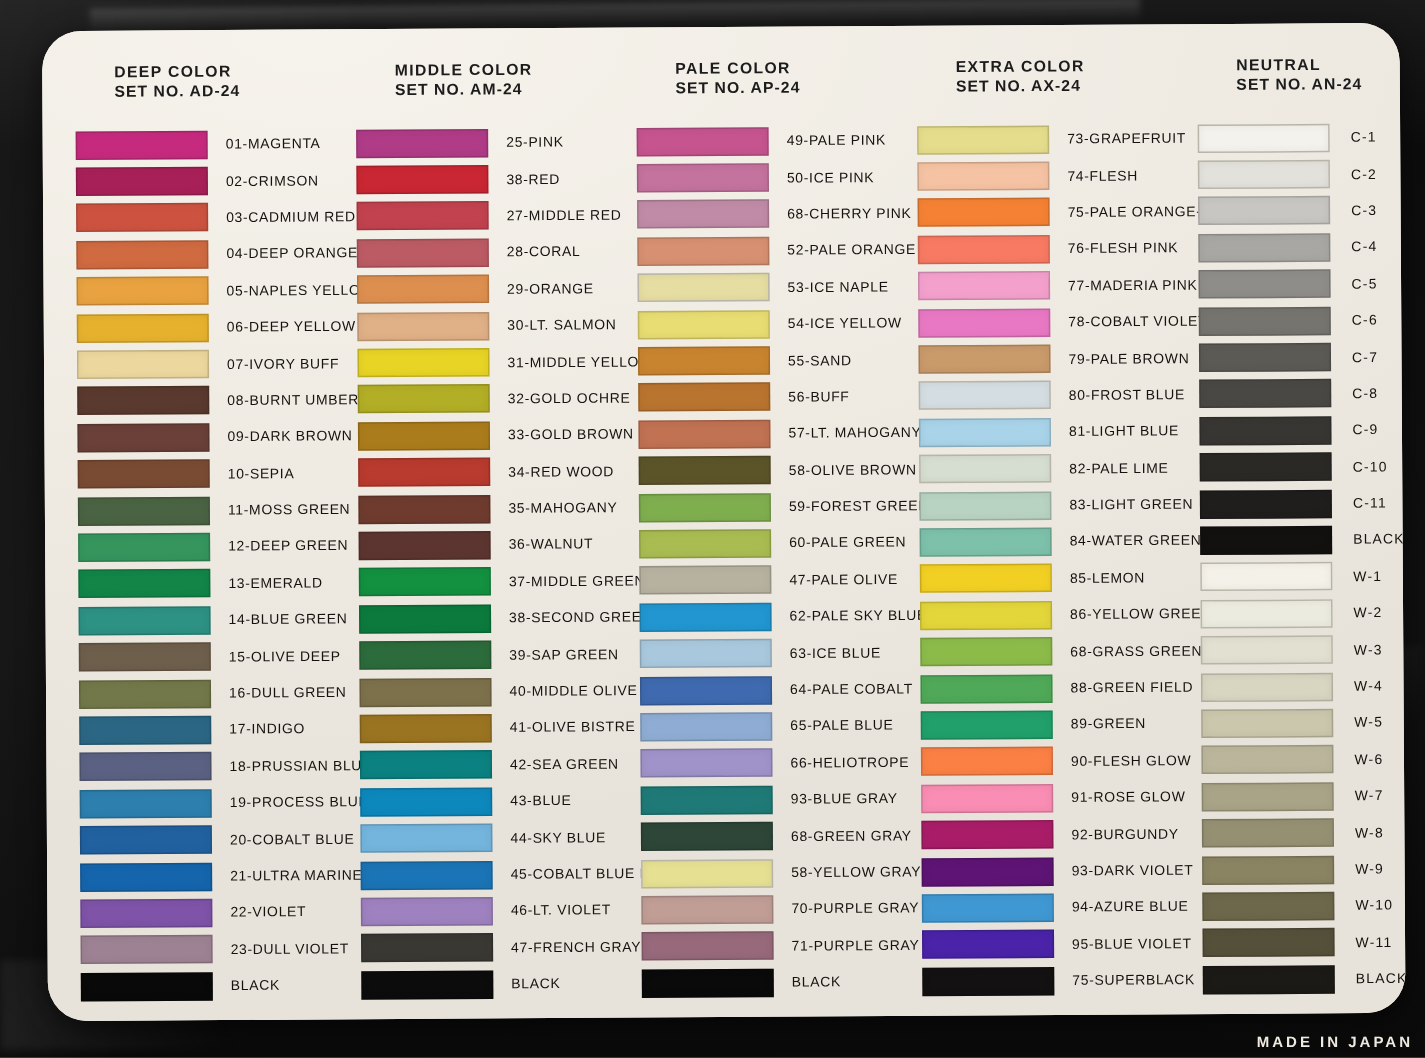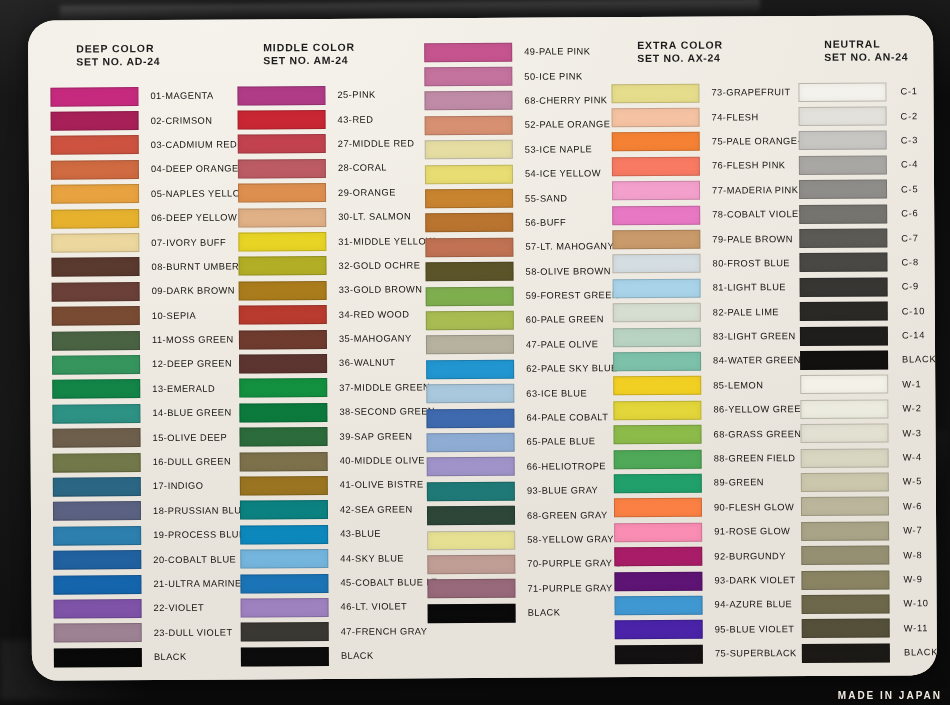--- a/index.html
+++ b/index.html
@@ -234,21 +234,21 @@
               <div>MIDDLE COLOR</div>
               <div class="l2">SET NO. AM-24</div>
             </div>
             <div class="rows">
               <div class="row">
                 <div class="swatch" style="background: rgb(176, 59, 135);"></div>
                 <div class="label">25-PINK</div>
               </div>
               <div class="row">
                 <div class="swatch" style="background: rgb(201, 39, 51);"></div>
-                <div class="label">43-RED</div>
+                <div class="label">38-RED</div>
               </div>
               <div class="row">
                 <div class="swatch" style="background: rgb(194, 66, 79);"></div>
                 <div class="label">27-MIDDLE RED</div>
               </div>
               <div class="row">
                 <div class="swatch" style="background: rgb(188, 91, 99);"></div>
                 <div class="label">28-CORAL</div>
               </div>
               <div class="row">
@@ -327,20 +327,24 @@
                 <div class="swatch" style="background: rgb(58, 56, 51);"></div>
                 <div class="label">47-FRENCH GRAY</div>
               </div>
               <div class="row">
                 <div class="swatch" style="background: rgb(12, 12, 12);"></div>
                 <div class="label">BLACK</div>
               </div>
             </div>
           </div>
           <div class="column col-wide">
+            <div class="col-head">
+              <div>PALE COLOR</div>
+              <div class="l2">SET NO. AP-24</div>
+            </div>
             <div class="rows">
               <div class="row">
                 <div class="swatch" style="background: rgb(197, 84, 143);"></div>
                 <div class="label">49-PALE PINK</div>
               </div>
               <div class="row">
                 <div class="swatch" style="background: rgb(196, 114, 158);"></div>
                 <div class="label">50-ICE PINK</div>
               </div>
               <div class="row">
@@ -578,21 +582,21 @@
               <div class="row">
                 <div class="swatch" style="background: rgb(56, 54, 51);"></div>
                 <div class="label neutral-code">C-9</div>
               </div>
               <div class="row">
                 <div class="swatch" style="background: rgb(43, 41, 38);"></div>
                 <div class="label neutral-code">C-10</div>
               </div>
               <div class="row">
                 <div class="swatch" style="background: rgb(32, 30, 28);"></div>
-                <div class="label neutral-code">C-14</div>
+                <div class="label neutral-code">C-11</div>
               </div>
               <div class="row">
                 <div class="swatch" style="background: rgb(19, 17, 16);"></div>
                 <div class="label neutral-code">BLACK</div>
               </div>
               <div class="row">
                 <div class="swatch swatch-outline" style="background: rgb(243, 241, 232);"></div>
                 <div class="label neutral-code">W-1</div>
               </div>
               <div class="row">

